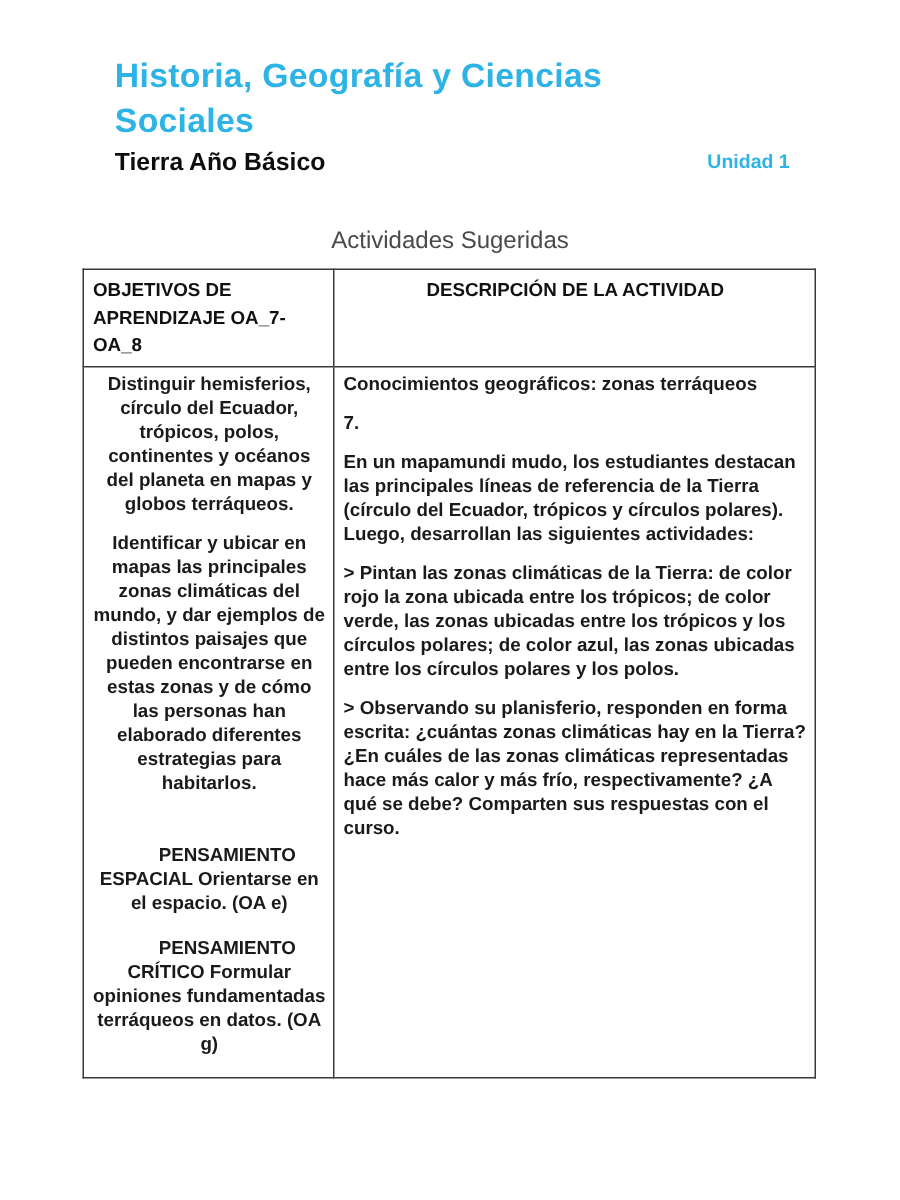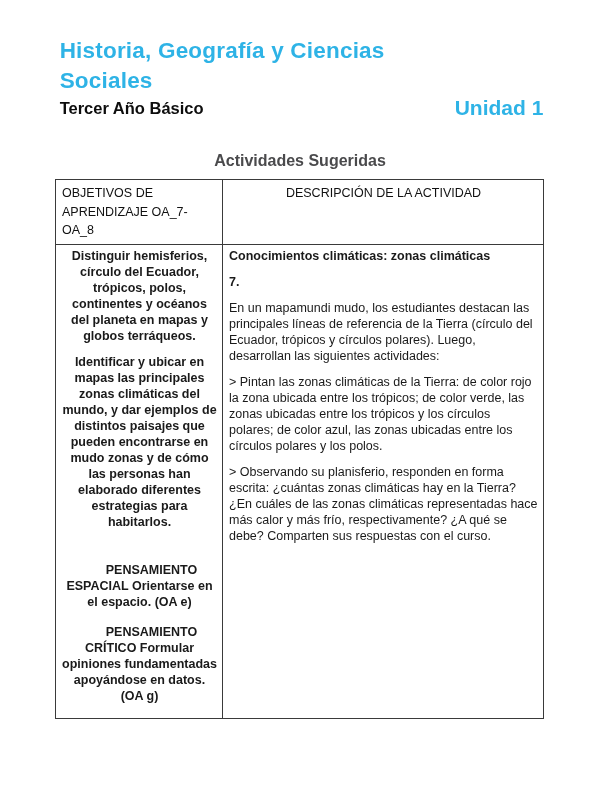--- a/index.html
+++ b/index.html
@@ -29,75 +29,75 @@
     letter-spacing: 0.2px;
   }
   .course-grade {
     font-size: 16.5px;
     line-height: 24px;
     font-weight: bold;
     color: #0d0d0d;
   }
   .header-meta {
     text-align: center;
-    font-size: 21px;
+    font-size: 13px;
     line-height: 24px;
     font-weight: bold;
     color: #2eb3e6;
     white-space: nowrap;
   }
   .section-title {
     margin-top: 31px;
     text-align: center;
     font-size: 16px;
     line-height: 20px;
-    font-weight: bold;
+    font-weight: normal;
     color: #4a4a4c;
   }
   table.doc-table {
     margin: 8px 0 0 55px;
     width: 488px;
     border-collapse: collapse;
     table-layout: fixed;
   }
   .doc-table col.c1 { width: 167px; }
   .doc-table col.c2 { width: 321px; }
   .doc-table th, .doc-table td {
     border: 1.5px solid #3a3a3a;
     vertical-align: top;
     font-size: 12.5px;
   }
   .doc-table th {
-    font-weight: normal;
+    font-weight: bold;
     line-height: 18.5px;
     padding: 4px 5px 4px 6px;
     height: 64px;
     color: #111;
   }
   th.th-objectives { text-align: left; }
   th.th-activity  { text-align: center; }
   .doc-table td { height: 462px; line-height: 16px; padding: 3px 5px 4px 6px; }
   td.cell-objectives { font-weight: bold; }
   td.cell-objectives p { margin-bottom: 10px; text-align: center; }
   p.thinking-spatial { margin-top: 32px; margin-bottom: 14px !important; }
   .label-bold { font-weight: bold; padding-left: 24px; }
   .label-regular { font-weight: bold; }
-  td.cell-activity p { margin-bottom: 10px; font-weight: normal; }
+  td.cell-activity p { margin-bottom: 10px; font-weight: bold; }
   td.cell-activity p.activity-topic,
   td.cell-activity p.activity-number { font-weight: bold; }
 </style>
 </head>
 <body>
 
 <div class="page">
 
   <div class="doc-header">
     <div>
       <div class="course-title">Historia, Geografía y Ciencias Sociales</div>
-      <div class="course-grade">Tercer Año Básico</div>
+      <div class="course-grade">Tierra Año Básico</div>
     </div>
     <div class="header-meta">
       <div>Unidad 1</div>
     </div>
   </div>
 
   <div class="section-title">Actividades Sugeridas</div>
 
   <table class="doc-table">
     <colgroup>
@@ -105,26 +105,26 @@
         <col class="c2">
       </colgroup>
     <tbody>
       <tr>
         <th class="th-objectives">OBJETIVOS DE APRENDIZAJE OA_7-OA_8</th>
         <th class="th-activity">DESCRIPCIÓN DE LA ACTIVIDAD</th>
       </tr>
       <tr>
         <td class="cell-objectives">
           <p>Distinguir hemisferios, círculo del Ecuador, trópicos, polos, continentes y océanos del planeta en mapas y globos terráqueos.</p>
-          <p>Identificar y ubicar en mapas las principales zonas climáticas del mundo, y dar ejemplos de distintos paisajes que pueden encontrarse en mudo zonas y de cómo las personas han elaborado diferentes estrategias para habitarlos.</p>
+          <p>Identificar y ubicar en mapas las principales zonas climáticas del mundo, y dar ejemplos de distintos paisajes que pueden encontrarse en estas zonas y de cómo las personas han elaborado diferentes estrategias para habitarlos.</p>
           <p class="thinking-spatial"><span class="label-bold">PENSAMIENTO</span><span class="label-regular"> ESPACIAL Orientarse en el espacio. (OA e)</span></p>
-          <p class="thinking-critical"><span class="label-bold">PENSAMIENTO CRÍTICO</span><span class="label-regular"> Formular opiniones fundamentadas apoyándose en datos. (OA g)</span></p>
+          <p class="thinking-critical"><span class="label-bold">PENSAMIENTO CRÍTICO</span><span class="label-regular"> Formular opiniones fundamentadas terráqueos en datos. (OA g)</span></p>
         </td>
         <td class="cell-activity">
-          <p class="activity-topic">Conocimientos climáticas: zonas climáticas</p>
+          <p class="activity-topic">Conocimientos geográficos: zonas terráqueos</p>
           <p class="activity-number">7.</p>
           <p>En un mapamundi mudo, los estudiantes destacan las principales líneas de referencia de la Tierra (círculo del Ecuador, trópicos y círculos polares). Luego, desarrollan las siguientes actividades:</p>
           <p>&gt; Pintan las zonas climáticas de la Tierra: de color rojo la zona ubicada entre los trópicos; de color verde, las zonas ubicadas entre los trópicos y los círculos polares; de color azul, las zonas ubicadas entre los círculos polares y los polos.</p>
           <p>&gt; Observando su planisferio, responden en forma escrita: ¿cuántas zonas climáticas hay en la Tierra? ¿En cuáles de las zonas climáticas representadas hace más calor y más frío, respectivamente? ¿A qué se debe? Comparten sus respuestas con el curso.</p>
         </td>
       </tr>
     </tbody>
   </table>
 
 </div>

